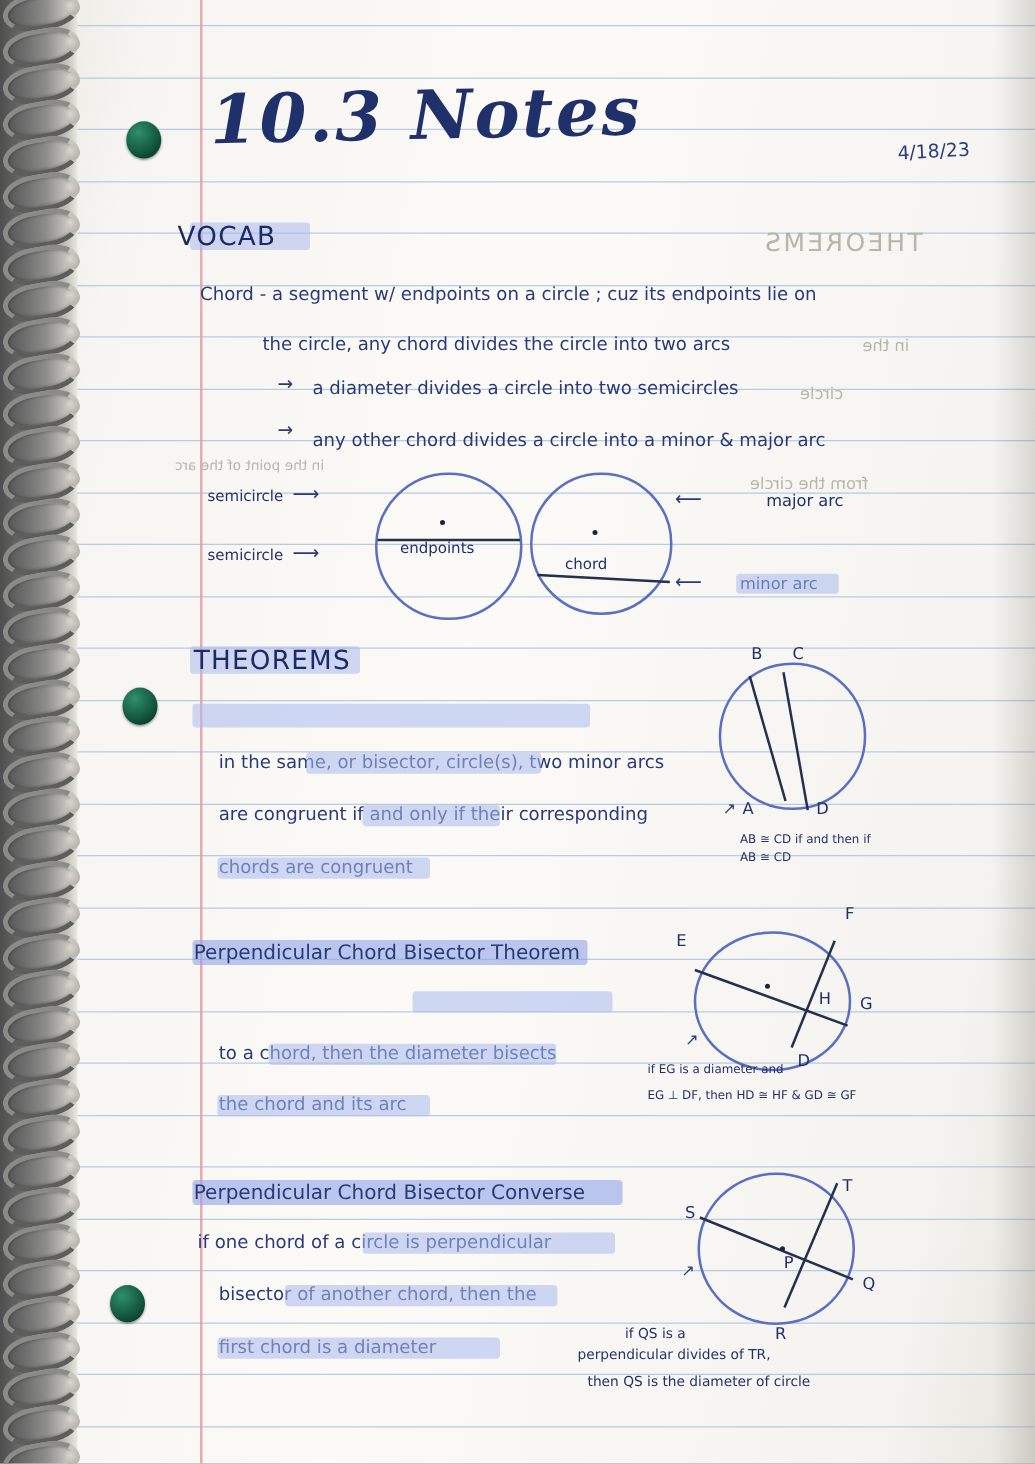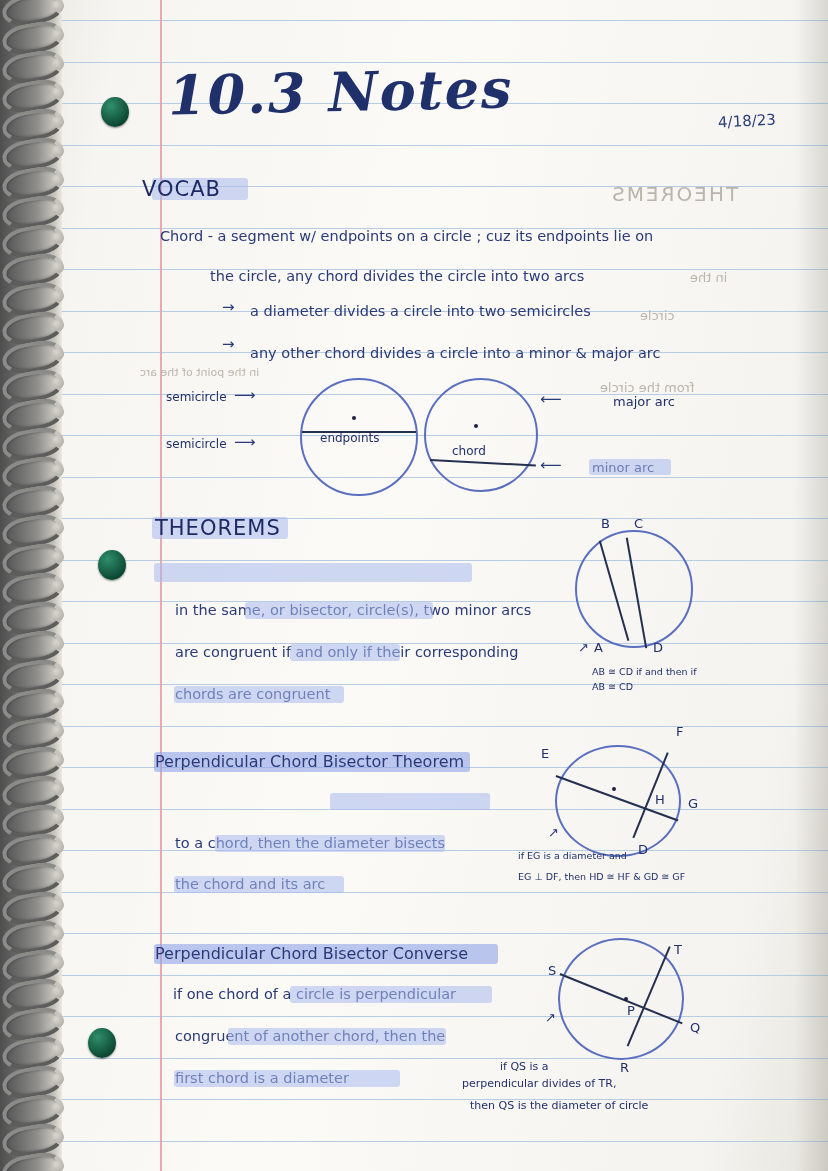--- a/index.html
+++ b/index.html
@@ -380,23 +380,23 @@
   <div class="tiny" style="left:676px; top:724px; font-size:13px;">F</div>
   <div class="tiny" style="left:688px; top:796px; font-size:13px;">G</div>
   <div class="tiny" style="left:655px; top:792px; font-size:13px;">H</div>
   <div class="tiny" style="left:638px; top:842px; font-size:13px;">D</div>
   <div class="arrow" style="left:548px; top:825px; font-size:13px;">↗</div>
   <div class="tiny" style="left:518px; top:850px;">if EG is a diameter and</div>
   <div class="tiny" style="left:518px; top:871px;">EG ⊥ DF, then HD ≅ HF &amp; GD ≅ GF</div>
 
   <div class="hl strong" style="left:154px; top:944px; width:344px; height:20px;"></div>
   <div class="body" style="left:155px; top:944px; font-size:16px;">Perpendicular Chord Bisector Converse</div>
-  <div class="body" style="left:173px; top:986px;text-align:center;">if one chord of a circle is perpendicular</div>
+  <div class="body" style="left:158px; top:986px;text-align:center;">if one chord of a circle is perpendicular</div>
   <div class="hl" style="left:290px; top:986px; width:202px; height:17px;"></div>
-  <div class="body" style="left:175px; top:1028px;">congruent of another chord, then the</div>
+  <div class="body" style="left:175px; top:1028px;">bisector of another chord, then the</div>
   <div class="hl" style="left:228px; top:1028px; width:218px; height:17px;"></div>
   <div class="body" style="left:175px; top:1070px;">first chord is a diameter</div>
   <div class="hl" style="left:174px; top:1070px; width:226px; height:17px;"></div>
 
   <div class="circle" style="left:558px; top:938px; width:126px; height:122px;"></div>
   <div class="chordline" style="left:560px; top:973px; width:132px; transform:rotate(22deg);"></div>
   <div class="chordline" style="left:670px; top:946px; width:108px; transform:rotate(113deg);"></div>
   <div class="dot" style="left:624px; top:997px;"></div>
   <div class="tiny" style="left:674px; top:942px; font-size:13px;">T</div>
   <div class="tiny" style="left:548px; top:963px; font-size:13px;">S</div>

